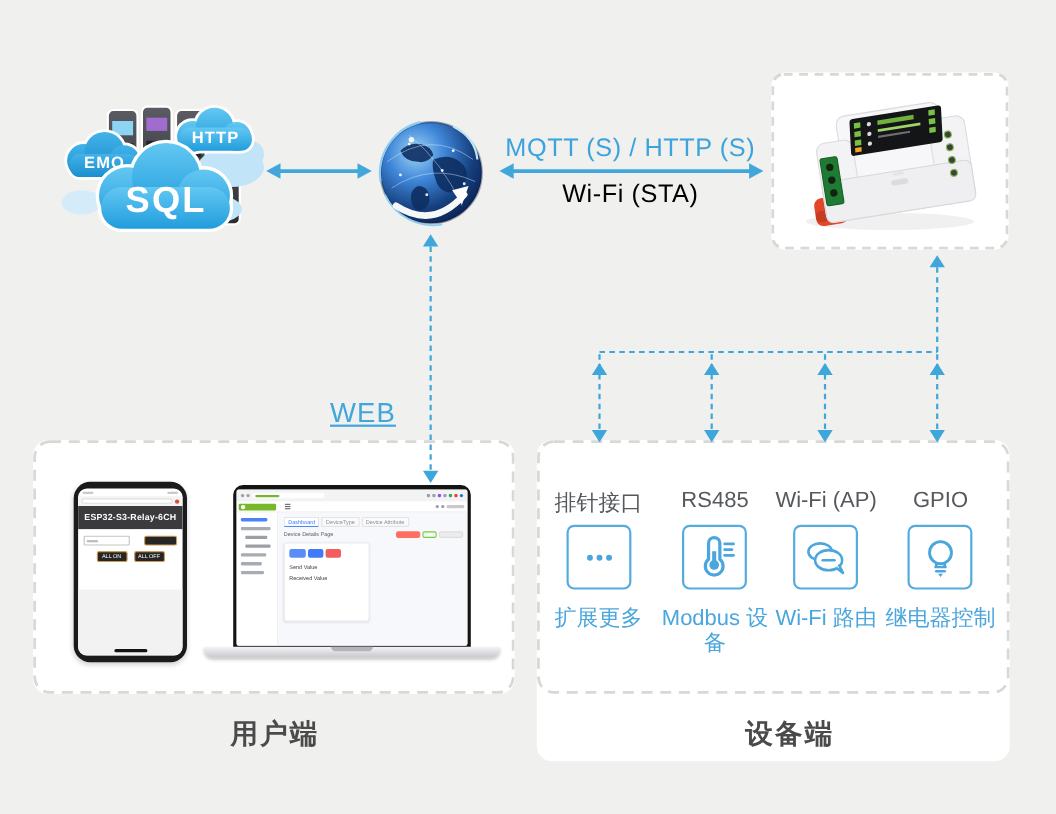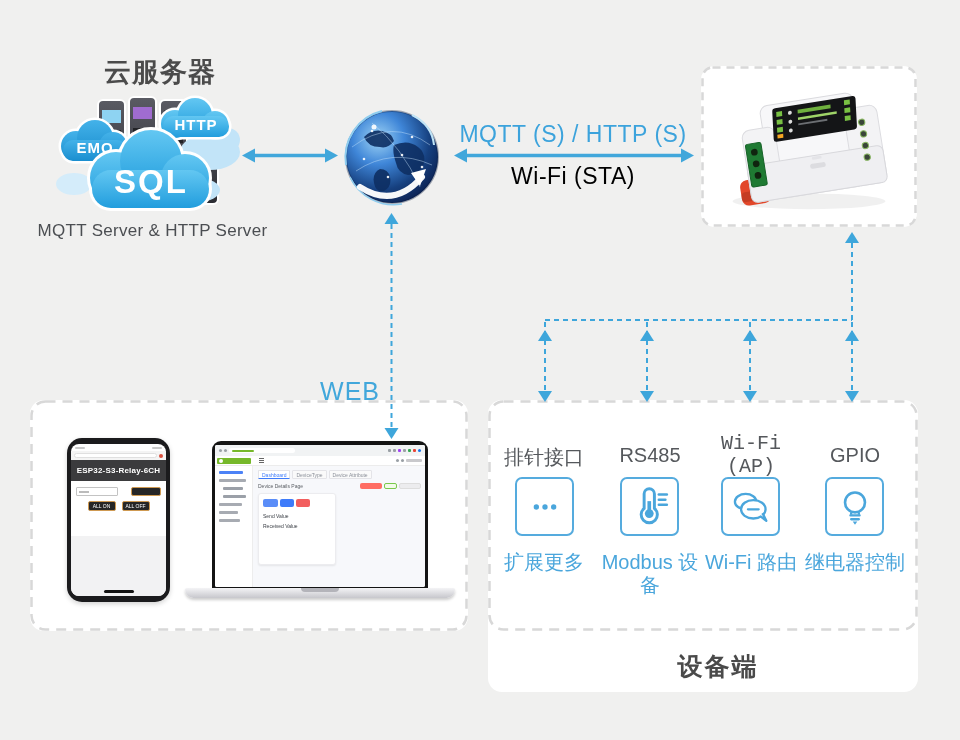--- a/index.html
+++ b/index.html
@@ -89,21 +89,20 @@
   .cbtn.r1 { width:14px; background:#f25e5e; }
   .cardtxt { font-size:5px; color:#3a3e45; margin-top:6px; }
 
   .overlay { position:absolute; left:0; top:0; pointer-events:none; }
 </style>
 </head>
 <body>
 
 <div id="canvas">
 
-  <div class="abs ctr big-title" style="left:55px;top:54px;width:210px;">云服务器</div>
 
   <svg class="abs" style="left:48px;top:86px;" width="200" height="140" viewBox="0 0 200 140">
     <defs>
       <linearGradient id="cloudBlue" x1="0" y1="0" x2="0" y2="1">
         <stop offset="0" stop-color="#63c7f2"></stop>
           <stop offset="1" stop-color="#219ddd"></stop>
       </linearGradient>
       <linearGradient id="cloudDeep" x1="0" y1="0" x2="0" y2="1">
         <stop offset="0" stop-color="#44b2e9"></stop>
           <stop offset="1" stop-color="#1a8ecf"></stop>
@@ -190,21 +189,20 @@
       <g fill="url(#cloudBlue)">
         <circle cx="68" cy="92" r="26"></circle>
           <circle cx="103" cy="75" r="31"></circle>
           <circle cx="137" cy="92" r="24"></circle>
         <rect x="44" y="84" width="117" height="38" rx="19"></rect>
       </g>
       <text x="103" y="107" font-size="33" font-weight="bold" fill="#fff" text-anchor="middle" letter-spacing="2">SQL</text>
     </g>
   </svg>
 
-  <div class="abs ctr caption-sm" style="left:15px;top:221px;width:275px;">MQTT Server &amp; HTTP Server</div>
 
 
   <svg class="abs" style="left:342px;top:107px;" width="100" height="100" viewBox="0 0 100 100">
     <defs>
       <radialGradient id="gradGlobe" cx="35%" cy="30%" r="80%">
         <stop offset="0" stop-color="#9fd4f5"></stop>
           <stop offset="0.35" stop-color="#3f86d8"></stop>
         <stop offset="0.7" stop-color="#16407f"></stop>
           <stop offset="1" stop-color="#0a1c4a"></stop>
       </radialGradient>
@@ -236,21 +234,21 @@
       <path d="M70,8 Q90,18 92,38" stroke="#bfe4f7" stroke-width="2" fill="none"></path>
     </g>
     <g>
       <path d="M18,80 Q52,102 80,70" stroke="#ffffff" stroke-width="6" fill="none" stroke-linecap="round" opacity="0.96"></path>
       <polygon points="84,62 69,66 78,79" fill="#ffffff"></polygon>
     </g>
   </svg>
 
   <div class="abs ctr link-blue" style="left:450px;top:121px;width:246px;">MQTT (S) / HTTP (S)</div>
   <div class="abs ctr link-gray" style="left:450px;top:163px;width:246px;">Wi-Fi (STA)</div>
-  <div class="abs web-label" style="left:300px;top:377px;width:80px;text-align:right;">WEB</div>
+  <div class="abs web-label" style="left:300px;top:362px;width:80px;text-align:left;text-decoration:underline;">WEB</div>
 
   <div class="panel" style="left:701px;top:66px;width:216px;height:161px;">
     <svg class="pborder" width="216" height="161">
       <rect x="1.5" y="1.5" width="213" height="158" rx="10" fill="none" stroke="#d8d8d8" stroke-width="2.5" stroke-dasharray="8 6"></rect>
     </svg>
     <svg class="abs" style="left:10px;top:8px;" width="196" height="145" viewBox="0 0 200 148">
       <ellipse cx="100" cy="130" rx="78" ry="8" fill="#000" opacity="0.06"></ellipse>
       <g transform="rotate(-9 100 74)">
         <rect x="24" y="98" width="30" height="26" rx="7" fill="#e2472a"></rect>
         <rect x="24" y="110" width="30" height="10" rx="4" fill="#b23620" opacity="0.6"></rect>
@@ -398,21 +396,21 @@
     </div>
   </div>
 
   <div class="panel" style="left:488px;top:400px;width:430px;height:292px;">
     <svg class="pborder" width="430" height="231">
       <rect x="1.5" y="1.5" width="427" height="228" rx="14" fill="none" stroke="#d8d8d8" stroke-width="2.5" stroke-dasharray="10 7"></rect>
     </svg>
 
     <div class="iface-top" style="left:6px;top:44px;width:100px;">排针接口</div>
     <div class="iface-top" style="left:112px;top:44px;width:100px;">RS485</div>
-    <div class="iface-top" style="left:208px;top:32px;width:110px;font-family:Liberation Mono, monospace;">Wi-Fi (AP)</div>
+    <div class="iface-top" style="left:208px;top:44px;width:110px;">Wi-Fi (AP)</div>
     <div class="iface-top" style="left:317px;top:44px;width:100px;">GPIO</div>
 
     <div class="icon-box" style="left:27px;top:77px;">
       <svg width="40" height="40" viewBox="-30 -30 60 60">
         <g fill="#4aa6dc">
             <circle cx="-13" cy="0" r="4"></circle>
             <circle cx="0" cy="0" r="4"></circle>
             <circle cx="13" cy="0" r="4"></circle>
           </g>
       </svg>
@@ -446,20 +444,21 @@
         <path d="M-3,19 L0,23 L3,19 Z" fill="#4aa6dc"></path>
       </svg>
     </div>
 
     <div class="iface-bottom" style="left:6px;top:151px;width:100px;">扩展更多</div>
     <div class="iface-bottom" style="left:200px;top:151px;width:126px;">Wi-Fi 路由</div>
     <div class="iface-bottom" style="left:112px;top:151px;width:100px;">Modbus 设备</div>
     <div class="iface-bottom" style="left:310px;top:151px;width:114px;">继电器控制</div>
   </div>
 
+  <div class="abs ctr side-caption" style="left:150px;top:650px;width:200px;">用户端</div>
   <div class="abs ctr side-caption" style="left:618px;top:650px;width:200px;">设备端</div>
 
   <svg class="overlay" width="960" height="740">
 
     <g>
       <line x1="253" y1="155.5" x2="327" y2="155.5" stroke="#41a7db" stroke-width="3.4"></line>
       <polygon points="242,155.5 255,148.5 255,162.5" fill="#41a7db"></polygon>
       <polygon points="338,155.5 325,148.5 325,162.5" fill="#41a7db"></polygon>
     </g>
 

